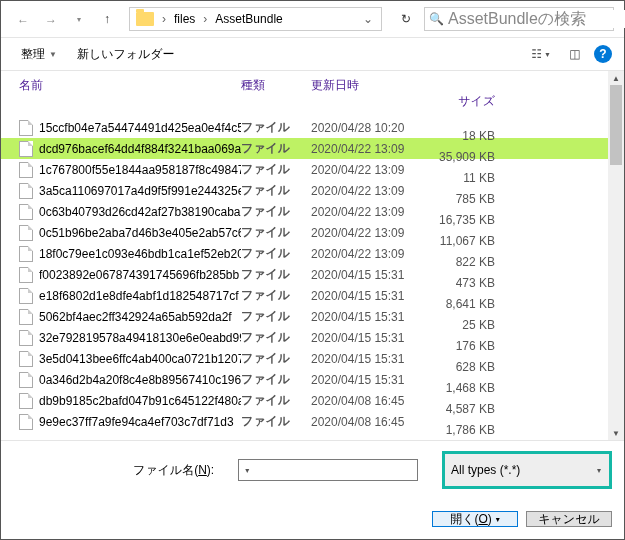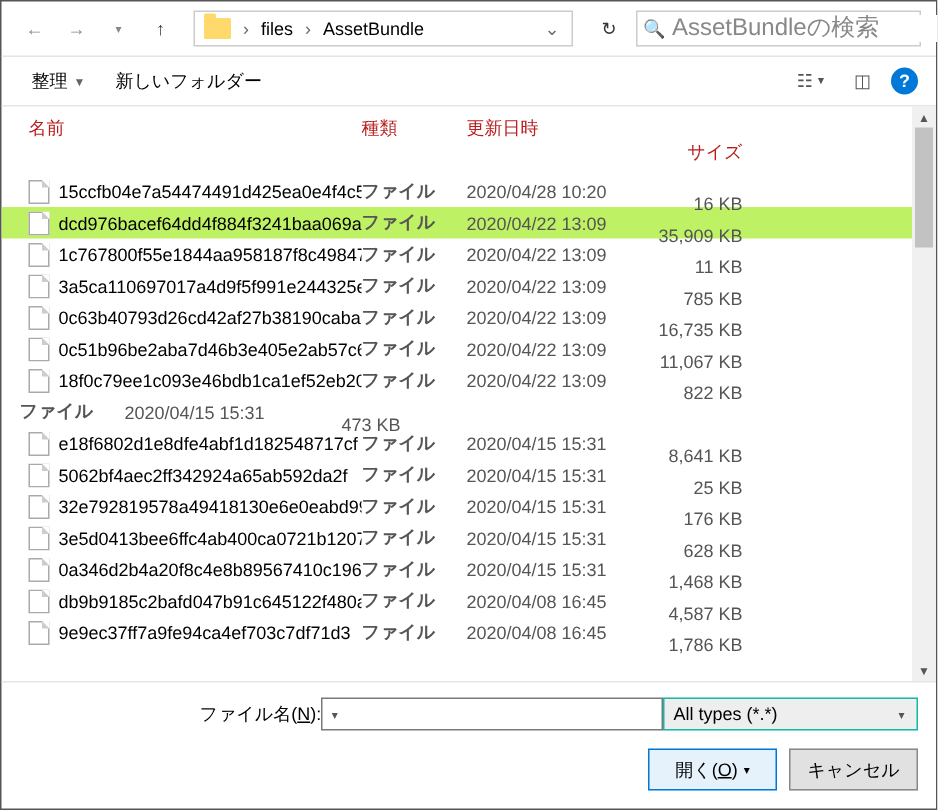--- a/index.html
+++ b/index.html
@@ -24,48 +24,48 @@
 .searchbox input::placeholder { color: #888; }
 .search-icon { color: #888; margin-right: 4px; }
 .toolbar { height: 34px; border-top: 1px solid #e5e5e5; border-bottom: 1px solid #e5e5e5; display: flex; align-items: center; padding: 0 12px; gap: 4px; }
 .tool-item { padding: 4px 8px; cursor: pointer; display: flex; align-items: center; gap: 4px; }
 .tool-item .dd { font-size: 8px; color: #666; }
 .spacer { flex: 1; }
 .view-btn { width: 30px; height: 24px; display: flex; align-items: center; justify-content: center; cursor: pointer; color: #555; }
 .help-icon { width: 18px; height: 18px; border-radius: 50%; background: #0078d7; color: #fff; display: flex; align-items: center; justify-content: center; font-weight: bold; font-size: 11px; cursor: pointer; }
 .listarea { flex: 1; display: flex; overflow: hidden; }
 .filelist { flex: 1; overflow: hidden; position: relative; }
-.headers { display: flex; padding: 6px 0 6px 12px; color: #b91c1c; border-bottom: 1px solid transparent; }
+.headers { display: flex; padding: 6px 0 6px 12px; color: #4c1d95; border-bottom: 1px solid transparent; }
 .col-name { width: 228px; padding-left: 6px; }
 .col-type { width: 70px; }
 .col-date { width: 120px; }
 .col-size { width: 80px; text-align: right; padding-right: 16px; margin-top: 16px; }
 .row { display: flex; align-items: center; height: 21px; padding-left: 12px; cursor: pointer; }
 .row.selected { background: #bef264; }
 .file-icon { width: 14px; height: 16px; background: #fff; border: 1px solid #aaa; margin-right: 6px; position: relative; flex-shrink: 0; }
 .file-icon::after { content: ""; position: absolute; top: -1px; right: -1px; border-top: 5px solid #fff; border-left: 5px solid #ccc; }
 .row .col-name { display: flex; align-items: center; overflow: hidden; white-space: nowrap; }
 .row .col-type { color: #555; font-weight: bold; }
 .row .col-date { color: #555; }
 .row .col-size { color: #555; }
 .vscroll { width: 16px; background: #f0f0f0; position: relative; }
 .vscroll .thumb { position: absolute; left: 2px; right: 2px; top: 14px; height: 80px; background: #c2c2c2; }
 .vscroll .arr { position: absolute; left: 0; right: 0; height: 14px; display: flex; align-items: center; justify-content: center; font-size: 8px; color: #555; }
 .vscroll .arr.up { top: 0; }
 .vscroll .arr.dn { bottom: 0; }
 .bottom { border-top: 1px solid #e5e5e5; padding: 10px 12px 12px; }
-.filerow { display: flex; align-items: center; gap: 0; margin-bottom: 12px; }
+.filerow { display: flex; align-items: center; gap: 24px; margin-bottom: 22px; }
 .filelabel { margin-left: 120px; }
 .filelabel u { text-decoration: underline; }
 .filecombo { flex: 1; height: 22px; border: 1px solid #7a7a7a; display: flex; align-items: center; padding: 0 4px; background: #fff; }
 .filecombo input { border: none; outline: none; flex: 1; font-size: 12px; }
 .filecombo .dd, .typecombo .dd { font-size: 8px; color: #555; padding: 0 2px; cursor: pointer; }
-.typecombo { width: 170px; height: 22px; border: 1px solid #14b8a6; display: flex; align-items: center; padding: 0 6px; background: #eee; }
+.typecombo { width: 170px; height: 22px; border: 3px solid #14b8a6; display: flex; align-items: center; padding: 16px 6px; background: #eee; }
 .btnrow { display: flex; justify-content: flex-end; gap: 8px; }
-.btn { min-width: 86px; height: 28px; border: 1px solid #888; background: #e1e1e1; display: flex; align-items: center; justify-content: center; cursor: pointer; padding: 0 10px; }
+.btn { min-width: 86px; height: 16px; border: 1px solid #888; background: #e1e1e1; display: flex; align-items: center; justify-content: center; cursor: pointer; padding: 0 10px; }
 .btn.primary { border: 1px solid #0078d7; background: #e5f1fb; }
 </style>
 </head>
 <body>
 
 <div class="dialog">
 
 
   <div class="navrow">
     <div class="nav-arrow">
@@ -127,21 +127,21 @@
         <div class="col-size">サイズ</div>
       </div>
       <div id="rows">
           <div class="row">
             <div class="col-name">
               <div class="file-icon"></div>
               <span>15ccfb04e7a54474491d425ea0e4f4c5</span>
             </div>
             <div class="col-type">ファイル</div>
             <div class="col-date">2020/04/28 10:20</div>
-            <div class="col-size">16 KB</div>
+            <div class="col-size">18 KB</div>
           </div>
           <div class="row selected">
             <div class="col-name">
               <div class="file-icon"></div>
               <span>dcd976bacef64dd4f884f3241baa069a</span>
             </div>
             <div class="col-type">ファイル</div>
             <div class="col-date">2020/04/22 13:09</div>
             <div class="col-size">35,909 KB</div>
           </div>
@@ -184,20 +184,24 @@
           <div class="row">
             <div class="col-name">
               <div class="file-icon"></div>
               <span>18f0c79ee1c093e46bdb1ca1ef52eb20</span>
             </div>
             <div class="col-type">ファイル</div>
             <div class="col-date">2020/04/22 13:09</div>
             <div class="col-size">822 KB</div>
           </div>
           <div class="row">
+            <div class="col-name">
+              <div class="file-icon"></div>
+              <span>f0023892e067874391745696fb285bb</span>
+            </div>
             <div class="col-type">ファイル</div>
             <div class="col-date">2020/04/15 15:31</div>
             <div class="col-size">473 KB</div>
           </div>
           <div class="row">
             <div class="col-name">
               <div class="file-icon"></div>
               <span>e18f6802d1e8dfe4abf1d182548717cf</span>
             </div>
             <div class="col-type">ファイル</div>

